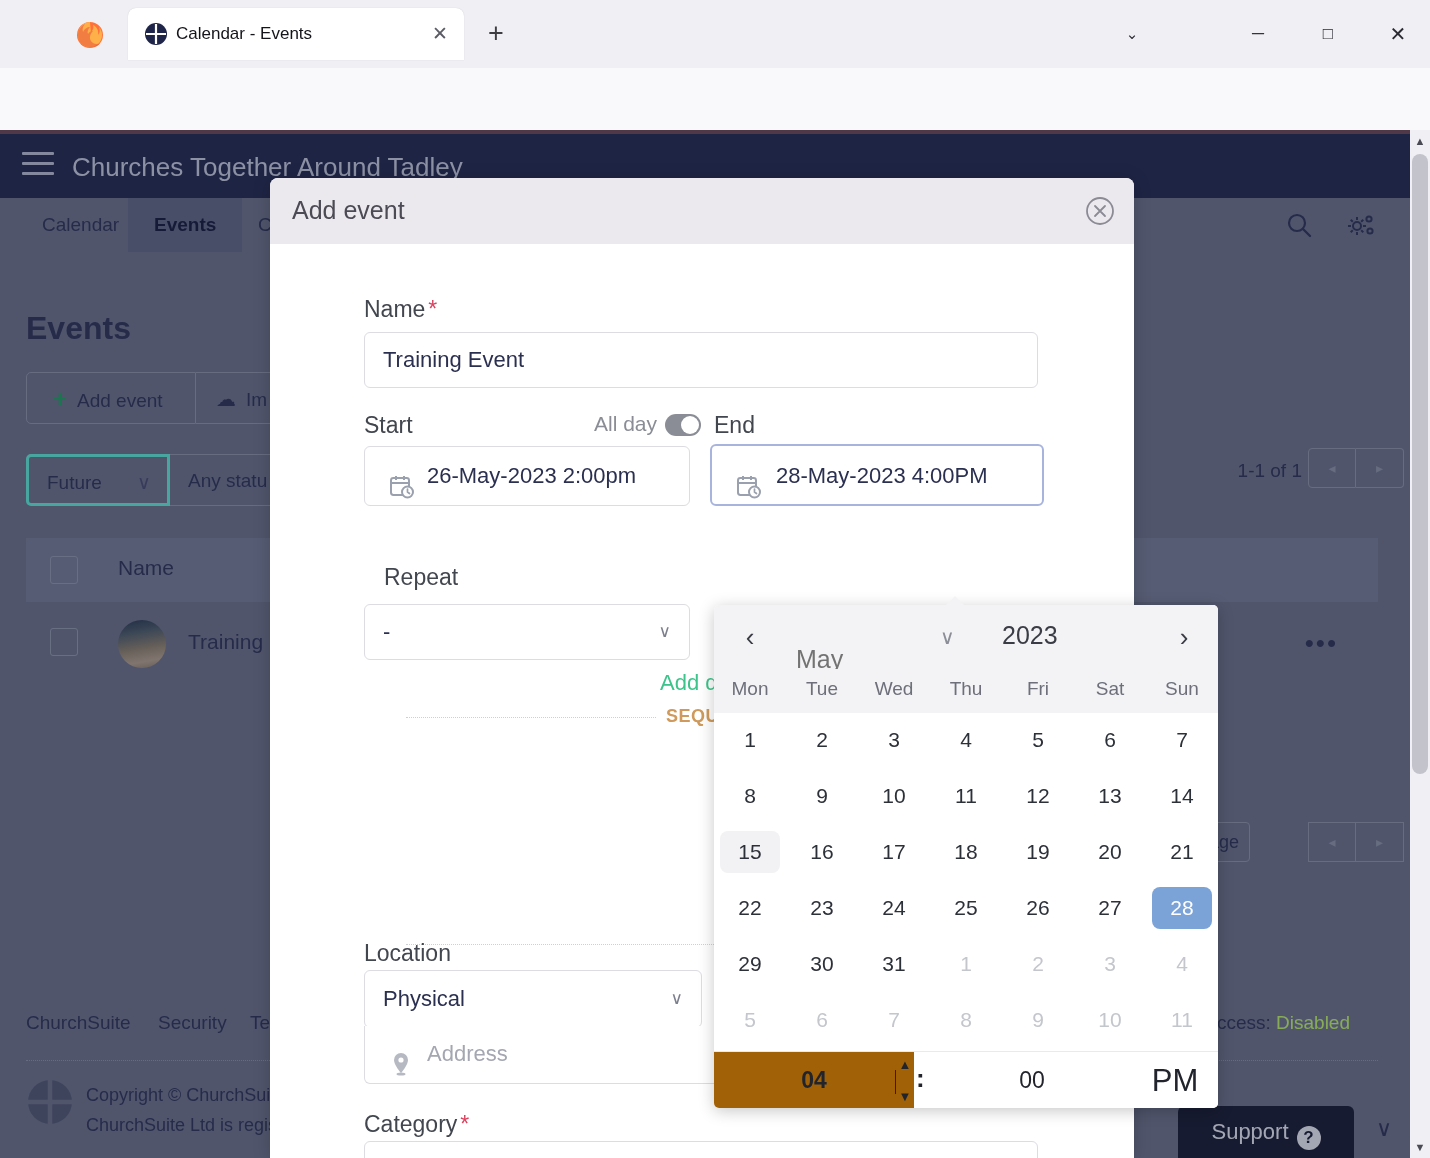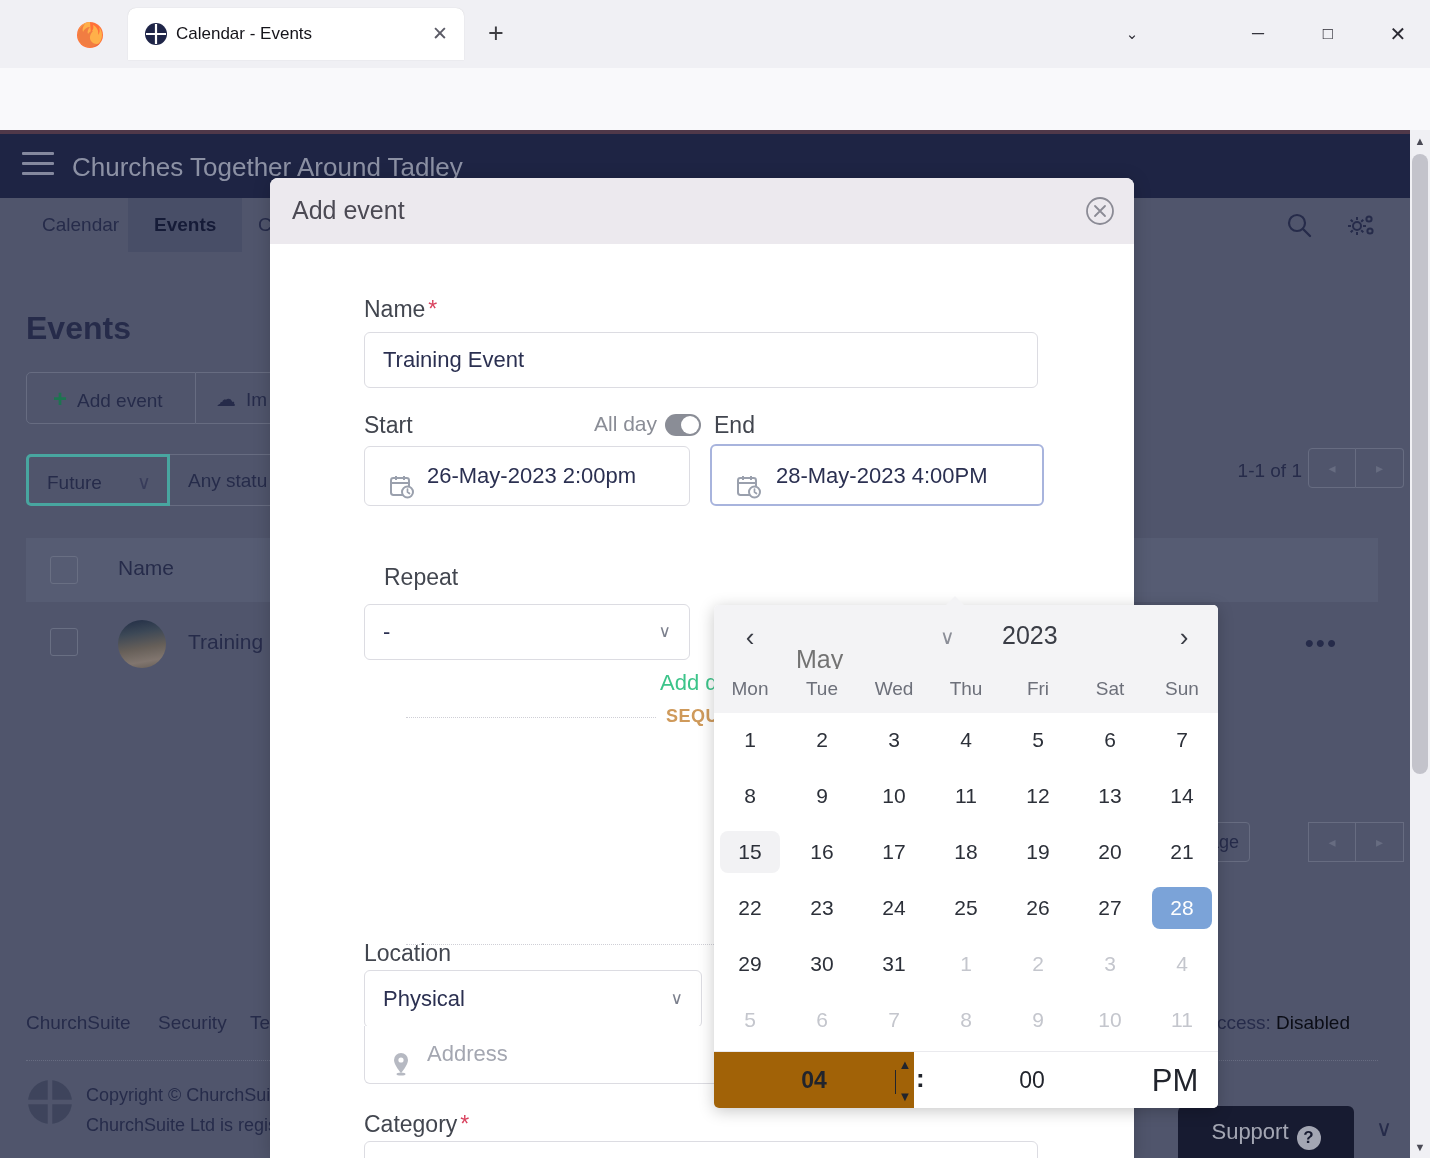--- a/index.html
+++ b/index.html
@@ -252,21 +252,21 @@
   }
   .f-link {
     position: absolute; top: 20px; font-size: 19px; color: #2b3051; cursor: pointer;
   }
   #fl-1 { left: 26px; }
   #fl-2 { left: 158px; }
   #fl-3 { left: 250px; }
   #support-access {
     position: absolute; right: 60px; top: 20px; font-size: 19px; color: #2b3051;
   }
-  #support-access .state { color: #000000; }
+  #support-access .state { color: #bef264; }
   #f-rule {
     position: absolute; left: 26px; top: 68px; width: 1352px; height: 0;
     border-top: 1px dotted #8d92a4;
   }
   #f-logo {
     position: absolute; left: 26px; top: 86px; width: 48px; height: 48px;
   }
   #copyright {
     position: absolute; left: 86px; top: 88px; font-size: 18px;
     color: #2b3051; line-height: 30px; white-space: nowrap;

